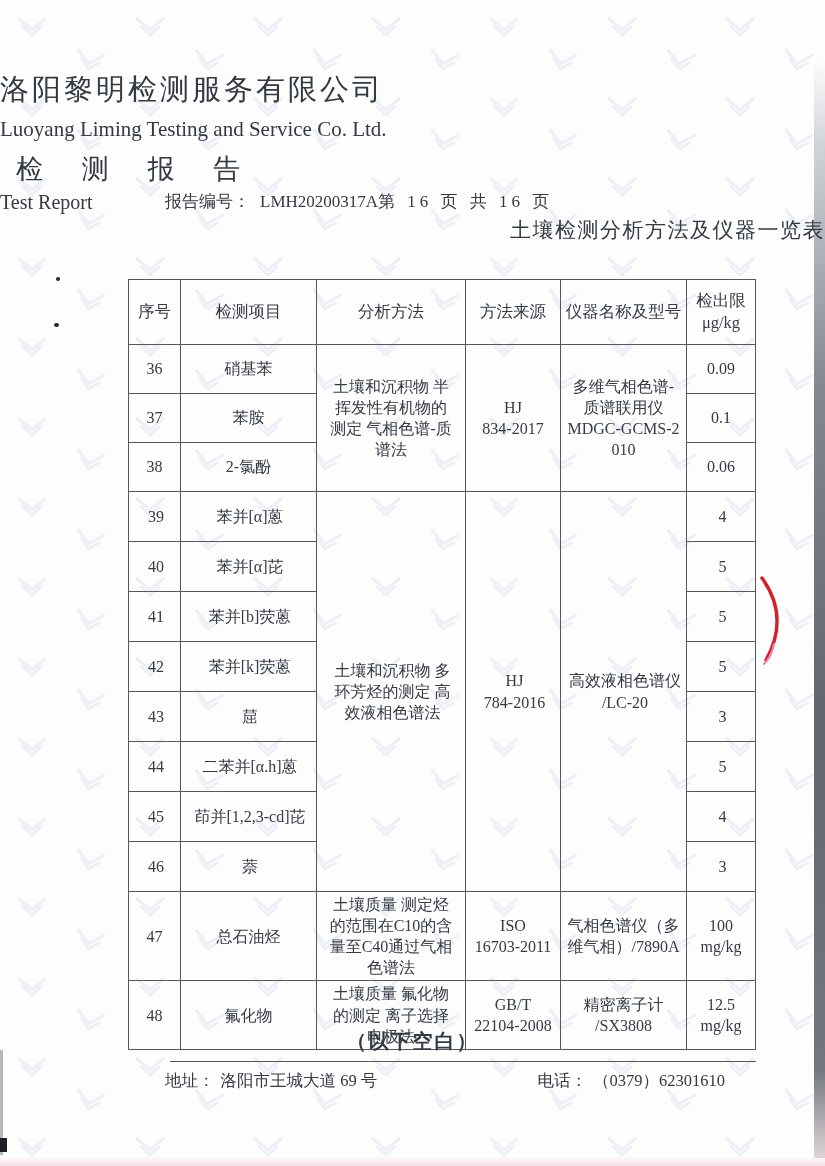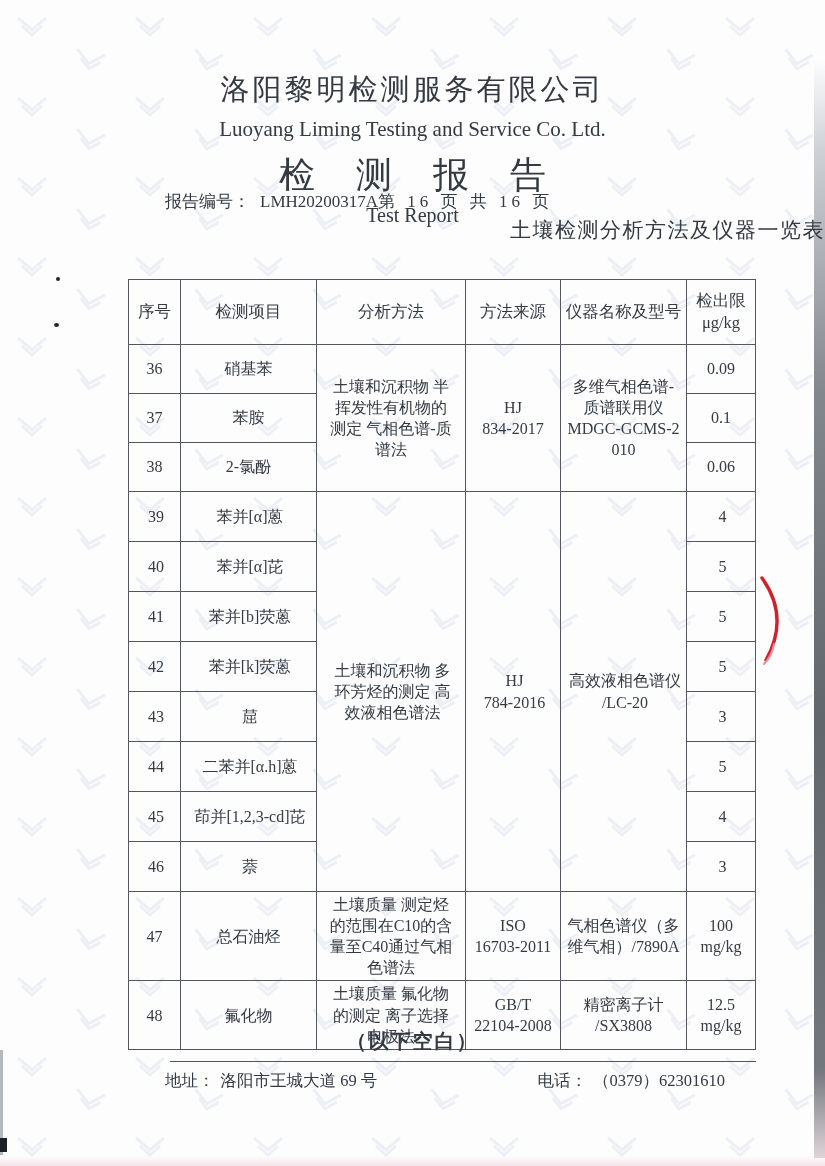--- a/index.html
+++ b/index.html
@@ -25,24 +25,24 @@
   }
   .edge-left{
     position:absolute;left:0;top:1050px;width:3px;height:105px;
     background:rgba(120,128,138,.55);
   }
   .speck{position:absolute;background:#23262b;border-radius:50%;}
   .corner-mark{position:absolute;left:0;top:1138px;width:7px;height:14px;background:#1d2024;}
   .red-arc{position:absolute;left:752px;top:572px;}
 
   
-  .hd{position:absolute;top:70px;left:0;width:825px;text-align:center;}
+  .hd{position:absolute;top:70px;left:0;width:825px;text-align:left;}
   .company-cn{font-size:29px;letter-spacing:3px;}
   .company-en{font-size:21px;margin-top:7px;}
-  .report-cn{font-size:36px;letter-spacing:16px;margin-top:9px;text-indent:16px;}
+  .report-cn{font-size:27px;letter-spacing:16px;margin-top:9px;text-indent:16px;}
   .report-en{font-size:20px;margin-top:4px;}
   .meta-row{
     position:absolute;top:190px;left:165px;width:592px;
     display:flex;justify-content:flex-start;font-size:17px;
   }
   .meta-no .lbl{margin-right:10px;}
   .meta-page{letter-spacing:4px;}
   .tbl-title{position:absolute;top:216px;left:0;width:825px;text-align:right;
     font-size:21px;letter-spacing:1.5px;}
 

